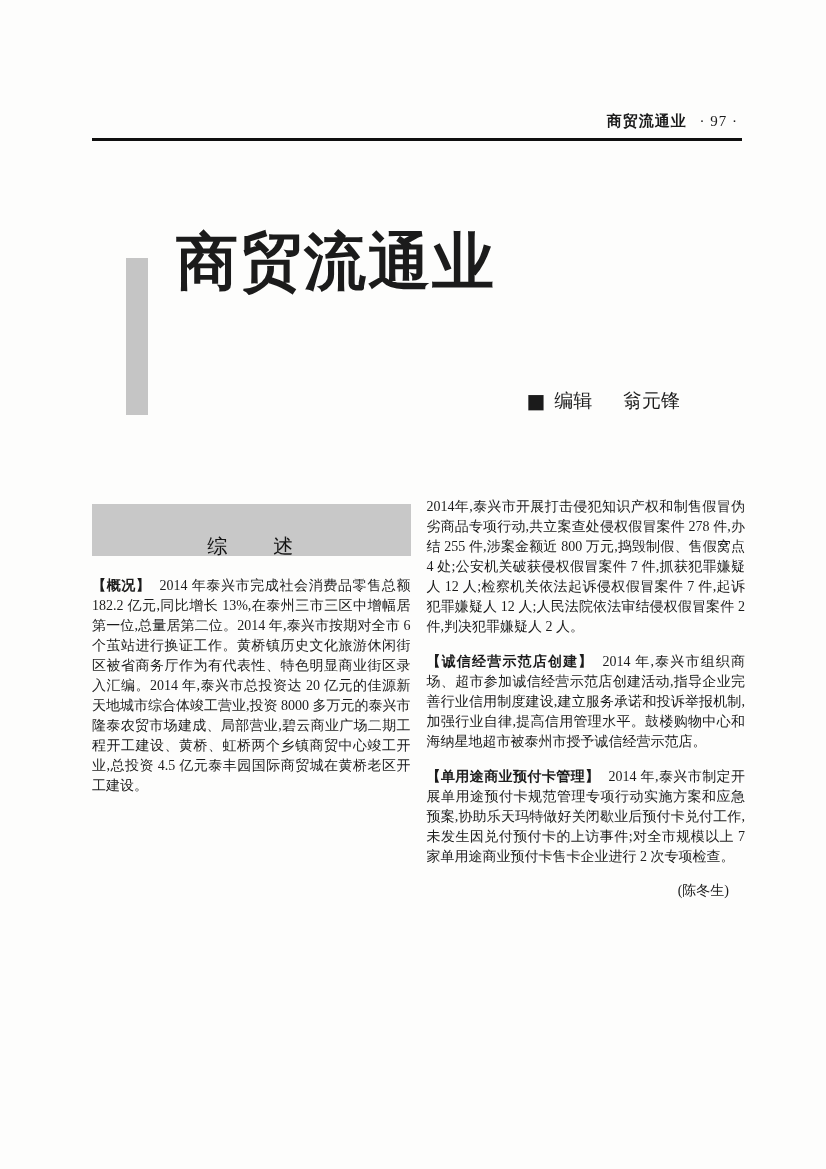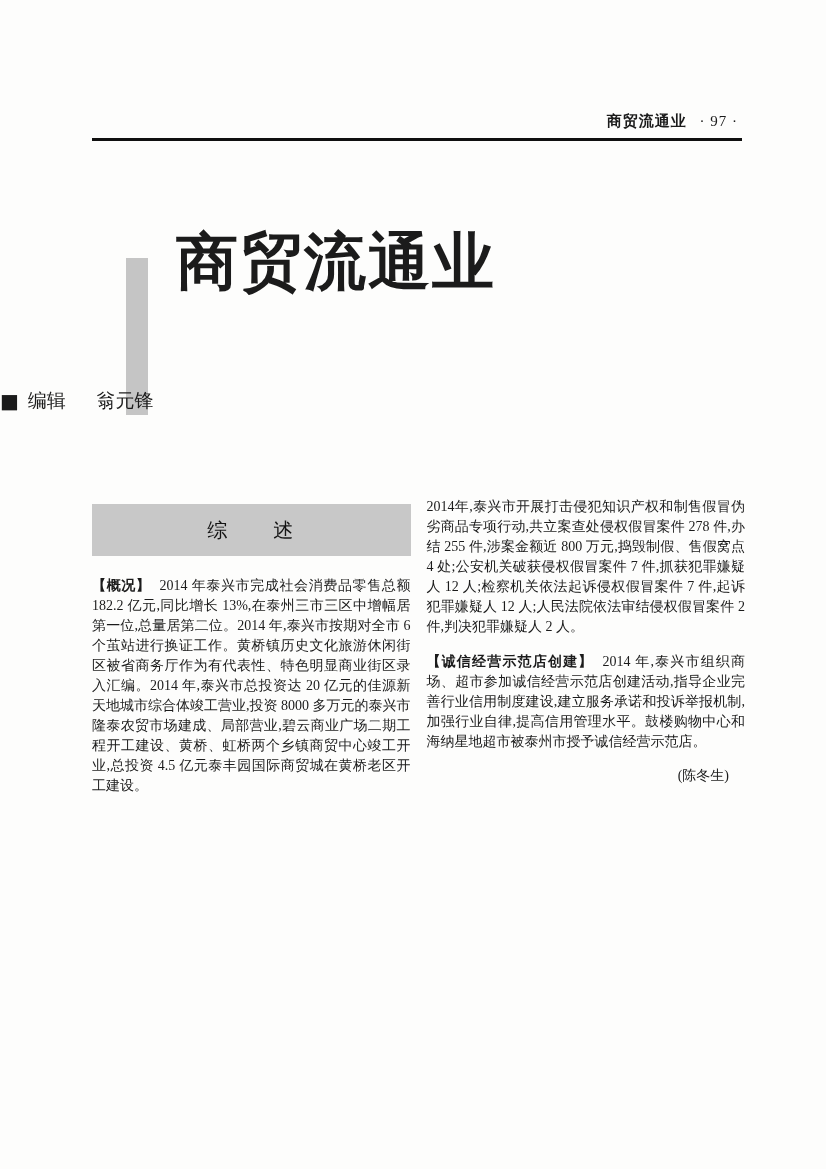--- a/index.html
+++ b/index.html
@@ -60,21 +60,21 @@
     font-weight: 700;
     letter-spacing: 2px;
     font-family: "Liberation Serif", serif;
     white-space: nowrap;
   }
   .editor-line {
     position: absolute;
     top: 388px;
     left: 0;
     width: 680px;
-    text-align: left;
+    text-align: right;
     font-size: 19px;
     white-space: nowrap;
     font-family: "Liberation Serif", serif;
   }
   .editor-marker {
     font-size: 20px;
     vertical-align: -1px;
     margin-right: 4px;
     font-family: "DejaVu Sans", sans-serif;
   }
@@ -95,21 +95,21 @@
     line-height: 20px;
     text-align: justify;
   }
   .col-left { padding-top: 7px; }
 
   .section-box {
     height: 52px;
     margin-bottom: 19px;
     background: #c8c8c8;
     display: flex;
-    align-items: center;
+    align-items: flex-end;
     justify-content: center;
     font-size: 20px;
     letter-spacing: 2px;
     font-family: "Liberation Sans", sans-serif;
     color: #141414;
   }
 
   .para { margin: 0 0 14px 0; }
   .para:last-child { margin-bottom: 0; }
   .para-label {
@@ -164,18 +164,21 @@
     <div class="col col-right">
       <p class="para">
         <span>2014年,泰兴市开展打击侵犯知识产权和制售假冒伪劣商品专项行动,共立案查处侵权假冒案件 278 件,办结 255 件,涉案金额近 800 万元,捣毁制假、售假窝点 4 处;公安机关破获侵权假冒案件 7 件,抓获犯罪嫌疑人 12 人;检察机关依法起诉侵权假冒案件 7 件,起诉犯罪嫌疑人 12 人;人民法院依法审结侵权假冒案件 2 件,判决犯罪嫌疑人 2 人。</span>
       </p>
 
 
       <p class="para">
         <span class="para-label">【诚信经营示范店创建】</span><span>2014 年,泰兴市组织商场、超市参加诚信经营示范店创建活动,指导企业完善行业信用制度建设,建立服务承诺和投诉举报机制,加强行业自律,提高信用管理水平。鼓楼购物中心和海纳星地超市被泰州市授予诚信经营示范店。</span>
       </p>
 
+      <p class="para">
+        <span class="para-label">【单用途商业预付卡管理】</span><span>2014 年,泰兴市制定开展单用途预付卡规范管理专项行动实施方案和应急预案,协助乐天玛特做好关闭歇业后预付卡兑付工作,未发生因兑付预付卡的上访事件;对全市规模以上 7 家单用途商业预付卡售卡企业进行 2 次专项检查。</span>
+      </p>
 
       <p class="byline">(陈冬生)</p>
     </div>
 
   </div>
 </div>
 
 </body></html>

